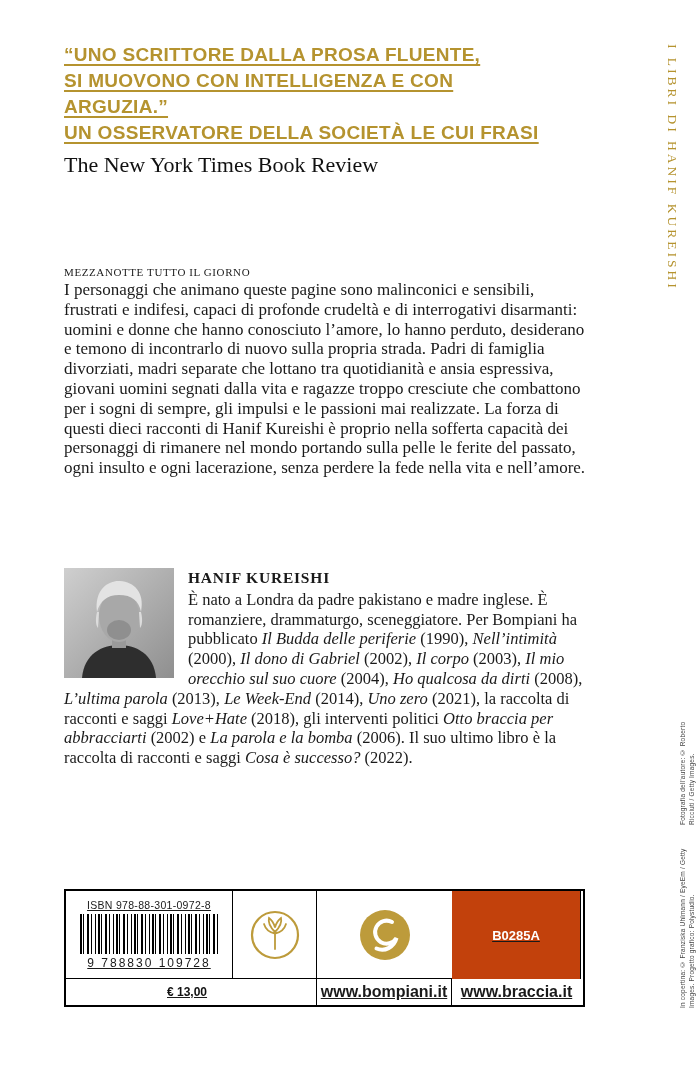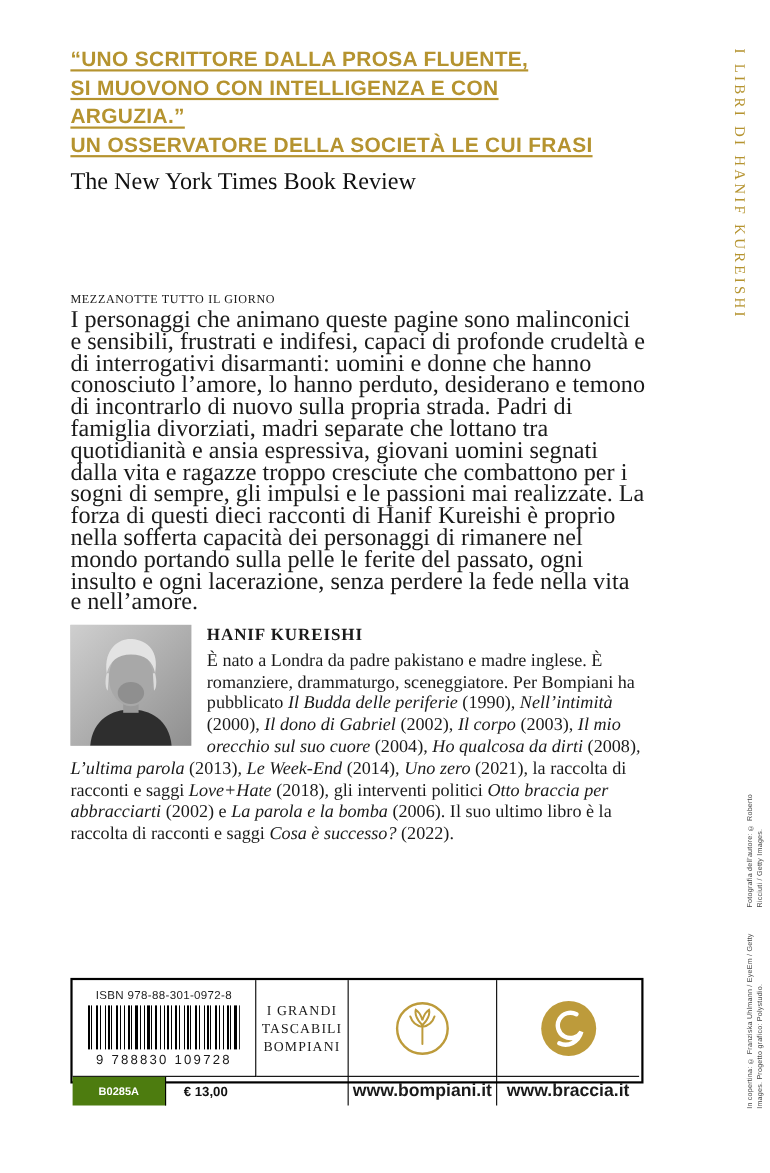--- a/index.html
+++ b/index.html
@@ -54,21 +54,21 @@
 
   
   .synopsis{position:absolute;left:64px;top:266px;width:523px;}
   .synopsis-title{
     font-size:11px;
     font-weight:normal;
     letter-spacing:.6px;
     margin-bottom:2px;
   }
   .synopsis-body{
-    font-size:22px;
+    font-size:17px;
     line-height:19.8px;
     text-align:left;
   }
 
   
   .author{position:absolute;left:64px;top:568px;width:523px;font-size:16.5px;line-height:19.8px;}
   .author-photo{
     float:left;
     width:110px;
     height:110px;
@@ -83,26 +83,27 @@
     margin-bottom:2px;
   }
   .author-bio span{white-space:pre-wrap;}
 
   
   .footer-box{
     position:absolute;
     left:64px;
     top:889px;
     width:521px;
-    height:96px;
+    height:118px;
     border:2px solid #000;
     display:grid;
     grid-template-columns:85px 82px 84px 135px 129px;
     grid-template-rows:88px 26px;
     font-family:"Liberation Sans", sans-serif;
+    text-decoration:underline;
   }
   .cell{border-right:1.5px solid #000;border-bottom:1.5px solid #000;display:flex;flex-direction:column;align-items:center;justify-content:center;overflow:hidden;}
   .cell.last-col{border-right:none;}
   .cell.last-row{border-bottom:none;}
 
   .barcode-cell{grid-column:1 / span 2;}
   .isbn-label{font-size:10.5px;letter-spacing:.3px;margin-bottom:3px;}
   .barcode-bars{
     width:138px;height:40px;
     background:repeating-linear-gradient(90deg,
@@ -110,21 +111,21 @@
       #000 7px 9px,#fff 9px 11px,#000 11px 12px,#fff 12px 15px,
       #000 15px 16px,#fff 16px 18px);
   }
   .isbn-digits{font-size:12px;letter-spacing:2px;margin-top:2px;font-family:"Liberation Sans", sans-serif;}
 
   .imprint-cell{font-family:"Liberation Serif", serif;}
   .imprint-line{display:block;font-size:12.5px;letter-spacing:1px;line-height:16px;text-align:center;}
 
   .logo-cell svg{display:block;}
 
-  .code-cell{background:#4d7c0f;color:#fff;font-weight:bold;font-size:10px;justify-content:center;}
+  .code-cell{background:#c2410c;color:#fff;font-weight:bold;font-size:13px;justify-content:center;}
   .price-cell{grid-column:2 / span 2;align-items:flex-start;justify-content:center;padding-left:16px;font-weight:bold;font-size:12px;color:#111;}
   .url-cell{font-weight:bold;font-size:16px;}
 
   
   .credits{
     position:absolute;
     right:4px;
     bottom:58px;
     height:300px;
     display:flex;
@@ -180,25 +181,20 @@
 </div>
 
 <div class="footer-box">
 
   <div class="cell barcode-cell">
     <div class="isbn-label">ISBN 978-88-301-0972-8</div>
     <div class="barcode-bars"></div>
     <div class="isbn-digits">9 788830 109728</div>
   </div>
 
-  <div class="cell imprint-cell">
-    <span class="imprint-line">I GRANDI</span>
-    <span class="imprint-line">TASCABILI</span>
-    <span class="imprint-line">BOMPIANI</span>
-  </div>
 
   <div class="cell logo-cell">
     <svg width="52" height="52" viewBox="0 0 52 52">
       <circle cx="26" cy="26" r="23" fill="none" stroke="var(--logo-gold)" stroke-width="2.2"></circle>
       <path d="M26 40 V23 M26 23 C21 18 19 13 20 9 C23.5 11.5 25 14.5 26 18.5 C27 14.5 28.5 11.5 32 9 C33 13 31 18 26 23 M15 15 C16.5 20 20.5 23.5 26 24.5 M37 15 C35.5 20 31.5 23.5 26 24.5" fill="none" stroke="var(--logo-gold)" stroke-width="1.8" stroke-linecap="round"></path>
     </svg>
   </div>
 
   <div class="cell logo-cell last-col">
     <svg width="52" height="52" viewBox="0 0 52 52">

